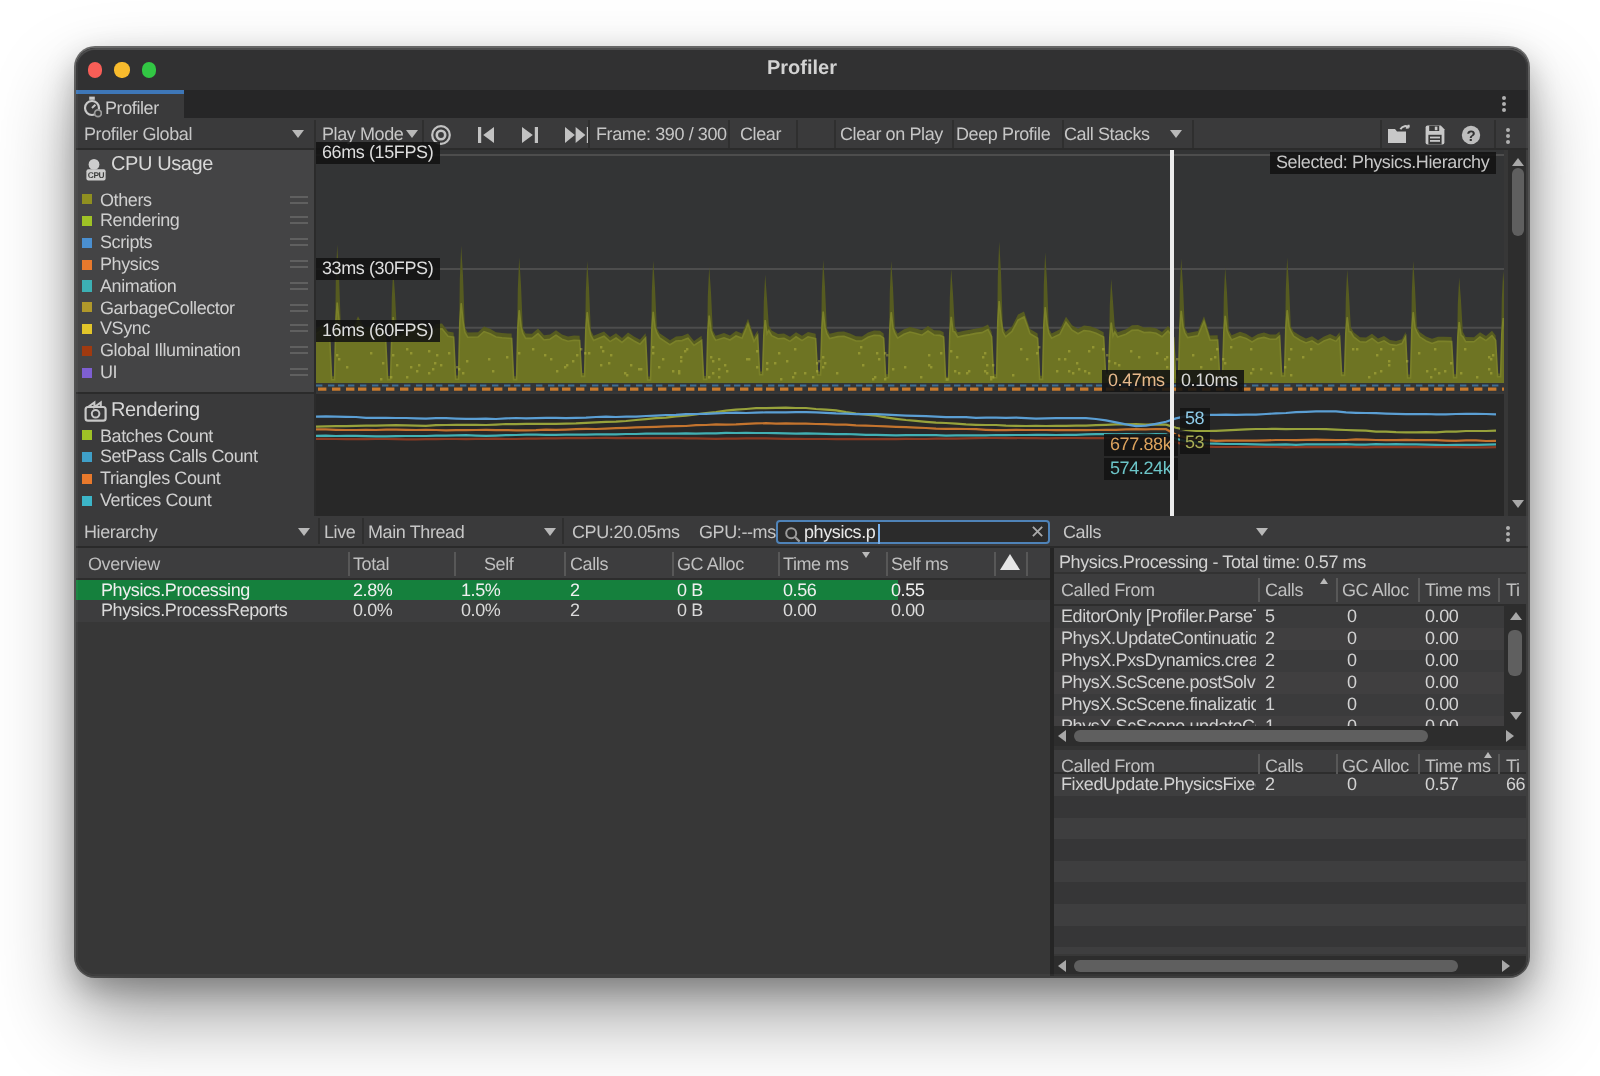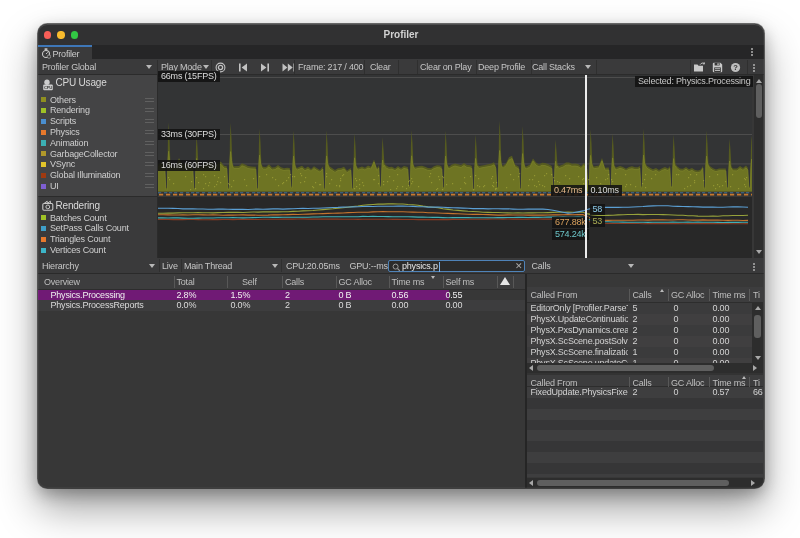--- a/index.html
+++ b/index.html
@@ -103,21 +103,21 @@
       <svg class="abs" style="left:222px;top:4px" width="10" height="9" viewBox="0 0 10 9">
 <path d="M1 0.5 L6.4 4.5 L1 8.5 Z" fill="#c2c2c2"></path>
 <rect x="7.4" y="0.5" width="1.6" height="8" fill="#c2c2c2"></rect>
       </svg>
       <svg class="abs" style="left:243.5px;top:4px" width="14" height="9" viewBox="0 0 14 9">
 <path d="M0.5 0.5 L5.4 4.5 L0.5 8.5 Z" fill="#c2c2c2"></path>
 <path d="M5.8 0.5 L10.7 4.5 L5.8 8.5 Z" fill="#c2c2c2"></path>
 <rect x="11.4" y="0.5" width="1.6" height="8" fill="#c2c2c2"></rect>
       </svg>
       <div class="vsep" style="left:256px"></div>
-      <div class="ti" style="left:260px">Frame: 217 / 400</div>
+      <div class="ti" style="left:260px">Frame: 390 / 300</div>
       <div class="vsep" style="left:326px"></div>
       <div class="ti" style="left:332px">Clear</div>
       <div class="vsep" style="left:360px"></div>
       <div class="vsep" style="left:379px"></div>
       <div class="ti" style="left:382px">Clear on Play</div>
       <div class="vsep" style="left:438px"></div>
       <div class="ti" style="left:440px">Deep Profile</div>
       <div class="vsep" style="left:493px"></div>
       <div class="ti" style="left:494px">Call Stacks</div>
       <div class="abs dd" style="left:546.5px;top:6px"></div>
@@ -239,21 +239,21 @@
       <div class="chart chart-ren"><svg width="594" height="62" viewBox="0 0 594 62">
           <polyline points="0,22.4 5,22.4 10,22.5 15,22.6 20,22.6 25,22.6 30,22.5 35,22.5 40,22.6 45,22.7 50,22.7 55,22.6 60,22.6 65,22.5 70,22.5 75,22.6 80,22.4 85,22.4 90,22.3 95,22.5 100,22.5 105,22.3 110,22.3 115,22.2 120,22.2 125,22.1 130,22.0 135,22.1 140,22.0 145,21.9 150,22.1 155,22.1 160,22.0 165,22.1 170,22.1 175,22.1 180,22.0 185,22.2 190,22.2 195,22.3 200,22.4 205,22.3 210,22.3 215,22.2 220,22.2 225,22.2 230,22.3 235,22.4 240,22.4 245,22.5 250,22.5 255,22.5 260,22.6 265,22.6 270,22.6 275,22.6 280,22.6 285,22.5 290,22.6 295,22.4 300,22.5 305,22.5 310,22.3 315,22.3 320,22.3 325,22.2 330,22.1 335,22.0 340,22.0 345,22.1 350,22.0 355,22.1 360,22.1 365,22.2 370,22.1 375,22.0 380,22.0 385,22.1 390,22.0 395,22.1 400,22.2 405,22.3 410,22.2 415,22.3 420,22.2 425,22.3 430,24.2 435,25.4 440,25.9 445,26.3 450,26.5 455,26.5 460,26.5 465,26.5 470,26.4 475,26.4 480,26.5 485,26.7 490,26.6 495,26.5 500,26.6 505,26.6 510,26.6 515,26.5 520,26.6 525,26.7 530,26.6 535,26.6 540,26.5 545,26.6 550,26.5 555,26.6 560,26.6 565,26.5 570,26.6 575,26.7 580,26.7 585,26.7 590,26.6" fill="none" stroke="#8a3a22" stroke-width="1.1"></polyline>
           <polyline points="0,20.9 5,20.8 10,21.0 15,20.9 20,20.9 25,21.1 30,21.2 35,21.2 40,21.1 45,21.0 50,21.0 55,21.0 60,20.8 65,20.8 70,20.7 75,20.6 80,20.8 85,20.9 90,20.8 95,20.6 100,20.5 105,20.3 110,20.3 115,20.4 120,20.4 125,20.3 130,20.3 135,20.3 140,20.2 145,20.2 150,20.2 155,20.0 160,20.0 165,19.8 170,19.8 175,19.8 180,19.8 185,19.7 190,19.8 195,19.7 200,19.7 205,19.4 210,19.5 215,19.4 220,19.5 225,19.5 230,19.6 235,19.7 240,19.8 245,19.7 250,19.8 255,19.9 260,20.1 265,20.0 270,20.2 275,20.4 280,20.4 285,20.6 290,20.7 295,20.6 300,20.6 305,20.5 310,20.6 315,20.8 320,20.7 325,20.7 330,20.7 335,20.7 340,20.5 345,20.6 350,20.5 355,20.5 360,20.4 365,20.4 370,20.5 375,20.4 380,20.4 385,20.2 390,20.1 395,20.1 400,20.2 405,20.1 410,20.2 415,20.3 420,20.1 425,20.2 430,22.4 435,23.6 440,24.2 445,24.7 450,24.8 455,25.0 460,25.0 465,25.1 470,25.2 475,25.3 480,25.3 485,25.2 490,25.4 495,25.2 500,25.2 505,25.2 510,25.2 515,25.1 520,25.3 525,25.3 530,25.1 535,25.2 540,25.1 545,25.2 550,25.2 555,25.3 560,25.4 565,25.5 570,25.4 575,25.4 580,25.4 585,25.3 590,25.2" fill="none" stroke="#41b0b4" stroke-width="1.1"></polyline>
           <polyline points="0,17.7 5,17.7 10,17.9 15,18.0 20,18.0 25,17.9 30,18.0 35,17.8 40,17.8 45,17.9 50,18.0 55,17.9 60,18.0 65,18.2 70,18.1 75,18.1 80,18.0 85,17.9 90,18.1 95,18.0 100,18.2 105,18.2 110,18.1 115,17.8 120,17.9 125,17.8 130,17.6 135,17.4 140,17.5 145,17.3 150,17.1 155,16.9 160,16.7 165,16.6 170,16.4 175,16.2 180,16.1 185,16.0 190,15.6 195,15.5 200,15.2 205,15.3 210,15.2 215,14.9 220,14.7 225,14.6 230,14.8 235,14.7 240,14.8 245,14.8 250,15.0 255,15.1 260,15.3 265,15.3 270,15.7 275,15.8 280,16.0 285,16.2 290,16.4 295,16.6 300,16.8 305,17.0 310,17.3 315,17.4 320,17.4 325,17.5 330,17.6 335,17.9 340,18.1 345,18.1 350,17.9 355,18.0 360,18.0 365,18.0 370,18.1 375,18.1 380,18.0 385,18.1 390,18.0 395,17.9 400,17.9 405,17.7 410,17.6 415,17.7 420,17.5 425,17.6 430,20.4 435,21.8 440,22.5 445,23.1 450,23.4 455,23.3 460,23.3 465,23.3 470,23.3 475,23.2 480,23.0 485,23.0 490,23.1 495,22.9 500,22.8 505,22.9 510,23.0 515,23.0 520,22.7 525,22.8 530,23.0 535,23.1 540,23.1 545,22.9 550,23.1 555,23.0 560,23.1 565,23.3 570,23.4 575,23.2 580,23.2 585,23.5 590,23.4" fill="none" stroke="#c4742e" stroke-width="1.1"></polyline>
           <polyline points="0,16.3 5,16.2 10,16.1 15,16.1 20,15.9 25,15.8 30,15.8 35,15.7 40,15.6 45,15.7 50,15.8 55,15.9 60,15.6 65,15.5 70,15.4 75,15.4 80,15.4 85,15.5 90,15.3 95,15.0 100,15.1 105,14.9 110,14.9 115,14.9 120,14.9 125,14.8 130,14.7 135,14.4 140,14.2 145,13.9 150,13.8 155,13.5 160,13.0 165,12.6 170,12.1 175,11.8 180,11.2 185,10.8 190,10.2 195,9.5 200,9.0 205,8.3 210,7.8 215,7.5 220,7.1 225,7.1 230,6.9 235,6.8 240,7.0 245,7.0 250,7.5 255,7.8 260,8.2 265,9.1 270,9.8 275,10.3 280,10.8 285,11.7 290,12.4 295,13.0 300,13.4 305,13.9 310,14.3 315,14.5 320,14.8 325,15.2 330,15.4 335,15.5 340,15.5 345,15.8 350,15.9 355,16.0 360,15.9 365,16.0 370,15.9 375,15.9 380,15.8 385,15.8 390,15.6 395,15.4 400,15.2 405,15.2 410,15.0 415,15.3 420,15.2 425,15.3 430,16.9 435,17.9 440,18.4 445,18.5 450,18.4 455,18.2 460,17.9 465,17.7 470,17.5 475,17.5 480,17.4 485,17.6 490,17.5 495,17.5 500,17.5 505,17.6 510,17.8 515,18.0 520,18.2 525,18.3 530,18.8 535,18.8 540,19.1 545,19.2 550,19.2 555,19.1 560,19.2 565,18.8 570,18.8 575,18.5 580,18.5 585,18.5 590,18.3" fill="none" stroke="#97a23b" stroke-width="1.1"></polyline>
           <polyline points="0,11.3 5,11.2 10,11.3 15,11.4 20,11.5 25,11.9 30,11.9 35,11.9 40,12.0 45,12.0 50,12.2 55,12.3 60,12.1 65,12.1 70,12.3 75,12.4 80,12.4 85,12.3 90,12.5 95,12.2 100,12.0 105,12.2 110,12.1 115,11.9 120,11.9 125,12.1 130,11.9 135,11.8 140,11.5 145,11.3 150,11.5 155,11.3 160,11.3 165,11.0 170,10.8 175,10.5 180,10.4 185,10.1 190,10.0 195,9.9 200,9.7 205,9.5 210,9.3 215,9.5 220,9.3 225,9.2 230,9.2 235,9.2 240,9.1 245,9.1 250,9.2 255,9.4 260,9.7 265,9.8 270,10.1 275,10.1 280,10.1 285,10.3 290,10.6 295,10.8 300,10.9 305,11.1 310,11.3 315,11.6 320,11.6 325,11.6 330,11.9 335,11.8 340,11.8 345,11.9 350,11.8 355,12.1 360,12.3 365,12.2 370,12.1 375,12.0 380,12.1 385,12.1 390,12.5 395,13.2 400,14.2 405,15.2 410,16.1 415,15.8 420,14.9 425,13.9 430,12.2 435,11.1 440,10.7 445,10.4 450,10.4 455,10.3 460,10.4 465,10.3 470,10.3 475,10.0 480,9.7 485,9.5 490,9.1 495,8.9 500,8.7 505,8.7 510,8.7 515,9.2 520,9.4 525,9.5 530,9.6 535,9.8 540,9.9 545,10.1 550,10.1 555,10.0 560,10.2 565,10.2 570,10.0 575,9.9 580,9.9 585,10.0 590,10.2" fill="none" stroke="#5b9fd4" stroke-width="1.1"></polyline>
         </svg></div>
       <div class="lbl" style="left:120px;top:-4px">66ms (15FPS)</div>
       <div class="lbl" style="left:120px;top:54px">33ms (30FPS)</div>
       <div class="lbl" style="left:120px;top:85px">16ms (60FPS)</div>
-      <div class="lbl" style="left:597px;top:0.5px;color:#c6c6c6">Selected: Physics.Processing</div>
+      <div class="lbl" style="left:597px;top:0.5px;color:#c6c6c6">Selected: Physics.Hierarchy</div>
       <div class="lbl" style="left:513px;top:110px;color:#e7b98c">0.47ms</div>
       <div class="lbl" style="left:549.5px;top:110px;color:#d8d8d8">0.10ms</div>
       <div class="lbl" style="left:551.5px;top:129px;color:#8ecbe8">58</div>
       <div class="lbl" style="left:551.5px;top:141px;color:#a8ad55">53</div>
       <div class="lbl" style="left:514px;top:142px;color:#dca35e">677.88k</div>
       <div class="lbl" style="left:514px;top:154px;color:#6cc5c8">574.24k</div>
       <div class="whiteline"></div>
       <div class="vsb" style="left:716px;top:0;width:9px;height:183px"></div>
       <div class="sarr tri-u" style="left:717.5px;top:4px"></div>
       <div class="thumb" style="left:717.5px;top:9px;width:6px;height:34px"></div>
@@ -300,40 +300,43 @@
         <div class="csep" style="left:188.5px"></div>
         <div class="csep" style="left:243.5px"></div>
         <div class="csep" style="left:297.5px"></div>
         <div class="csep" style="left:350.5px"></div>
         <div class="csep" style="left:404.5px"></div>
         <div class="csep" style="left:458.5px"></div>
         <div class="csep" style="left:475px"></div>
         <div class="sarr tri-d" style="left:393px;top:2px;border-left-width:2.5px;border-right-width:2.5px;border-top-width:3.5px;border-top-color:#bababa"></div>
         <div class="abs" style="left:461.5px;top:3.5px;width:0;height:0;border-left:5px solid transparent;border-right:5px solid transparent;border-bottom:8.5px solid #e6e6e6"></div>
       </div>
-      <div class="row" style="top:16px;width:411px;background:#701a75;color:#f0f0f0">
+      <div class="row" style="top:16px;width:411px;background:#15803d;color:#f0f0f0">
         <div class="rv" style="left:12.5px">Physics.Processing</div>
         <div class="rv" style="left:138.5px">2.8%</div>
         <div class="rv" style="left:192.5px">1.5%</div>
         <div class="rv" style="left:247px">2</div>
         <div class="rv" style="left:300.5px">0 B</div>
         <div class="rv" style="left:353.5px">0.56</div>
         <div class="rv" style="left:407.5px">0.55</div>
       </div>
       <div class="row" style="top:26.5px;width:487px;background:#3d3d3e;color:#dadada">
         <div class="rv" style="left:12.5px">Physics.ProcessReports</div>
         <div class="rv" style="left:138.5px">0.0%</div>
         <div class="rv" style="left:192.5px">0.0%</div>
         <div class="rv" style="left:247px">2</div>
         <div class="rv" style="left:300.5px">0 B</div>
         <div class="rv" style="left:353.5px">0.00</div>
         <div class="rv" style="left:407.5px">0.00</div>
       </div>
       <div class="rdiv"></div>
       <div class="rp">
+        <div class="rtitle">
+          <div class="abs" style="left:3px">Physics.Processing - Total time: 0.57 ms</div>
+        </div>
         <div class="rhead" style="top:13.5px;height:15.5px">
           <div class="hc" style="left:4px">Called From</div>
           <div class="hc" style="left:106px">Calls</div>
           <div class="hc" style="left:144.5px">GC Alloc</div>
           <div class="hc" style="left:186px">Time ms</div>
           <div class="hc" style="left:226.5px">Ti</div>
           <div class="csep" style="left:102px"></div>
           <div class="csep" style="left:141.5px"></div>
           <div class="csep" style="left:182.5px"></div>
           <div class="csep" style="left:222.5px"></div>

